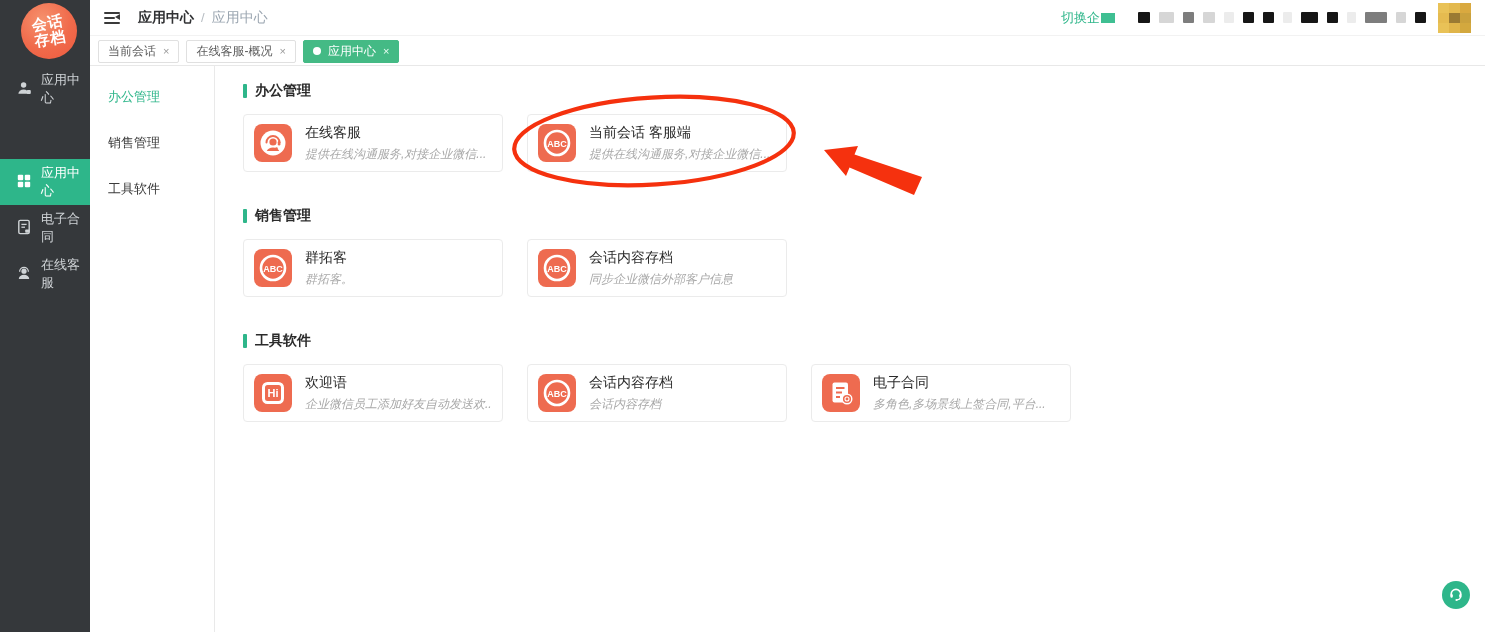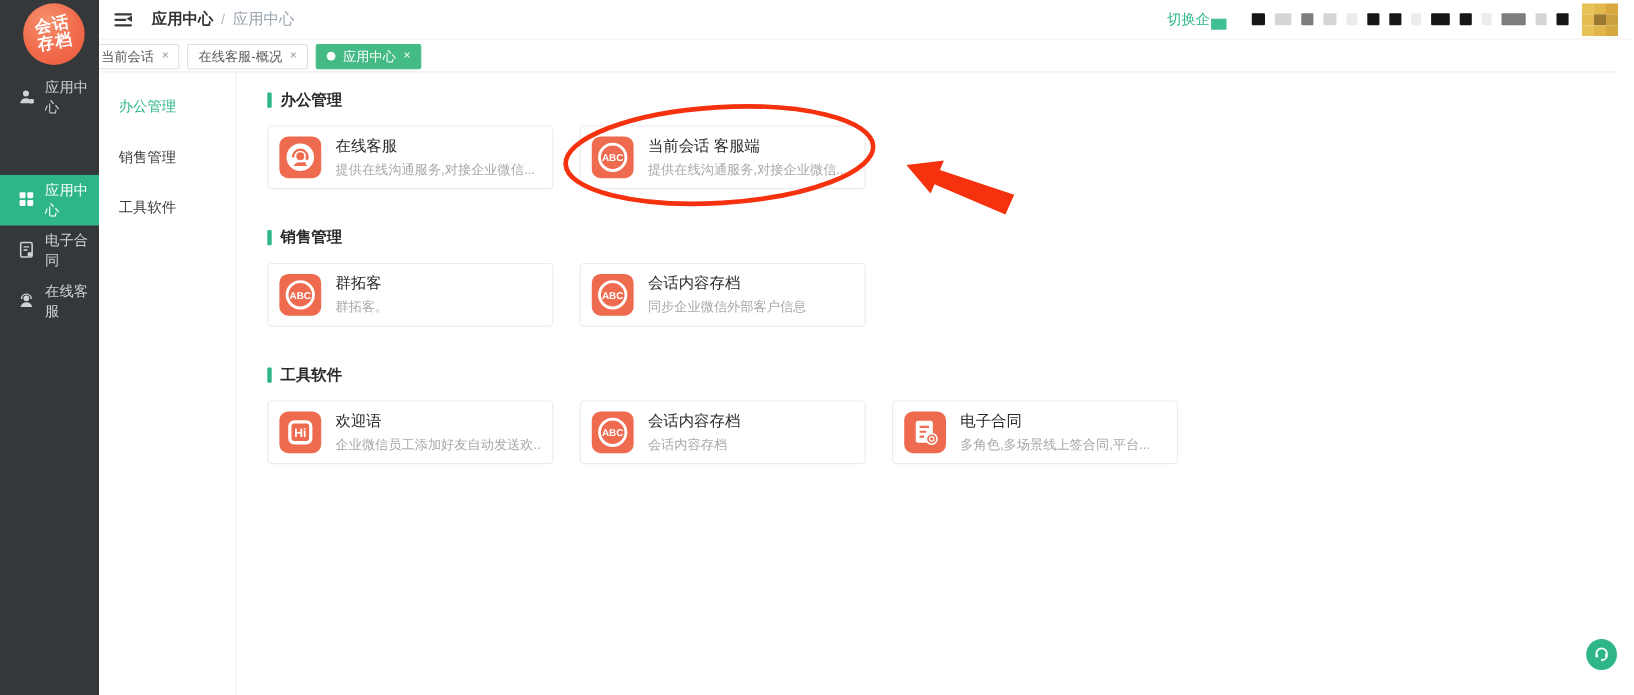--- a/index.html
+++ b/index.html
@@ -29,32 +29,32 @@
   .collapse-icon i { position:absolute; left:0; height:2px; background:#3a3a3a; border-radius:1px; }
   .collapse-icon i:nth-child(1){ top:0; width:16px; }
   .collapse-icon i:nth-child(2){ top:5px; width:11px; }
   .collapse-icon i:nth-child(3){ top:10px; width:16px; }
   .collapse-icon b { position:absolute; right:0; top:2.5px; width:0; height:0;
     border-top:3.5px solid transparent; border-bottom:3.5px solid transparent; border-right:5px solid #3a3a3a; }
   .crumb1 { font-size:14px; font-weight:bold; color:#303133; cursor:pointer; }
   .crumb-sep { font-size:13px; color:#b6bcc2; margin:0 7px; }
   .crumb2 { font-size:14px; color:#9aa5b0; }
   .header-right { margin-left:auto; display:flex; align-items:center; }
-  .switch-company { color:#2eb68a; font-size:13px; cursor:pointer; display:flex; align-items:flex-end; }
+  .switch-company { color:#2eb68a; font-size:13px; cursor:pointer; display:flex; align-items:center; }
   .switch-redact { display:inline-block; width:14px; height:10px; background:#3fbf92; margin-left:1px; }
   .redactions { display:flex; align-items:center; margin-left:14px; }
   .redactions span { display:inline-block; height:11px; border-radius:1px; }
   .avatar { width:33px; height:30px; margin-left:12px; display:grid; cursor:pointer;
     grid-template-columns:1fr 1fr 1fr; grid-template-rows:1fr 1fr 1fr; overflow:hidden; }
   .avatar i:nth-child(1){background:#e9c257;} .avatar i:nth-child(2){background:#e3b94e;} .avatar i:nth-child(3){background:#d9a93f;}
   .avatar i:nth-child(4){background:#e5bb50;} .avatar i:nth-child(5){background:#9a7a33;} .avatar i:nth-child(6){background:#caa13d;}
   .avatar i:nth-child(7){background:#e9c257;} .avatar i:nth-child(8){background:#e0b54a;} .avatar i:nth-child(9){background:#d3a83e;}
 
   
-  .tabbar { position:absolute; left:74px; top:37px; width:1395px; height:29px; background:#fff;
+  .tabbar { position:absolute; left:90px; top:37px; width:1395px; height:29px; background:#fff;
     border-bottom:1px solid #e8e8e8; display:flex; align-items:center; gap:7px; padding:0 8px; }
   .tab { height:23px; display:flex; align-items:center; gap:7px; padding:0 9px; font-size:12px;
     color:#5a5a5a; background:#fff; border:1px solid #e0e0e0; border-radius:2px; cursor:pointer; }
   .tab .dot { width:8px; height:8px; border-radius:50%; background:#fff; display:none; }
   .tab .close { font-size:11px; color:#9a9a9a; cursor:pointer; }
   .tab.active { background:#44ba85; border-color:#44ba85; color:#fff; }
   .tab.active .dot { display:inline-block; }
   .tab.active .close { color:#eafff4; }
 
   
@@ -70,21 +70,21 @@
   .section { margin-bottom:35px; }
   .section-title { display:flex; align-items:center; gap:8px; margin-bottom:14px; }
   .section-bar { width:4px; height:14px; background:#2eb68a; border-radius:1px; }
   .section-label { font-size:14px; font-weight:bold; color:#2b2b2b; }
   .cards { display:flex; gap:24px; }
   .card { width:260px; height:58px; border:1px solid #ebebeb; border-radius:4px; background:#fff;
     display:flex; align-items:center; padding:0 10px; gap:13px; cursor:pointer; }
   .app-icon { width:38px; height:38px; border-radius:8px; background:#ee6b50; flex:0 0 38px; }
   .card-text { overflow:hidden; }
   .card-name { font-size:14px; color:#2b2b2b; font-weight:500; margin-bottom:4px; white-space:nowrap; }
-  .card-desc { font-size:12px; color:#a8a8a8; white-space:nowrap; overflow:hidden; }
+  .card-desc { font-size:12px; color:#a8a8a8; white-space:nowrap; overflow:hidden;font-style:italic; }
 
   
   .chat-fab { position:absolute; right:15px; bottom:23px; width:28px; height:28px; border-radius:50%;
     background:#2eb68a; display:flex; align-items:center; justify-content:center; cursor:pointer; z-index:6; }
 
   
   .overlay { position:absolute; left:0; top:0; width:1485px; height:632px; pointer-events:none; z-index:9; }
 </style>
 </head>
 <body>

